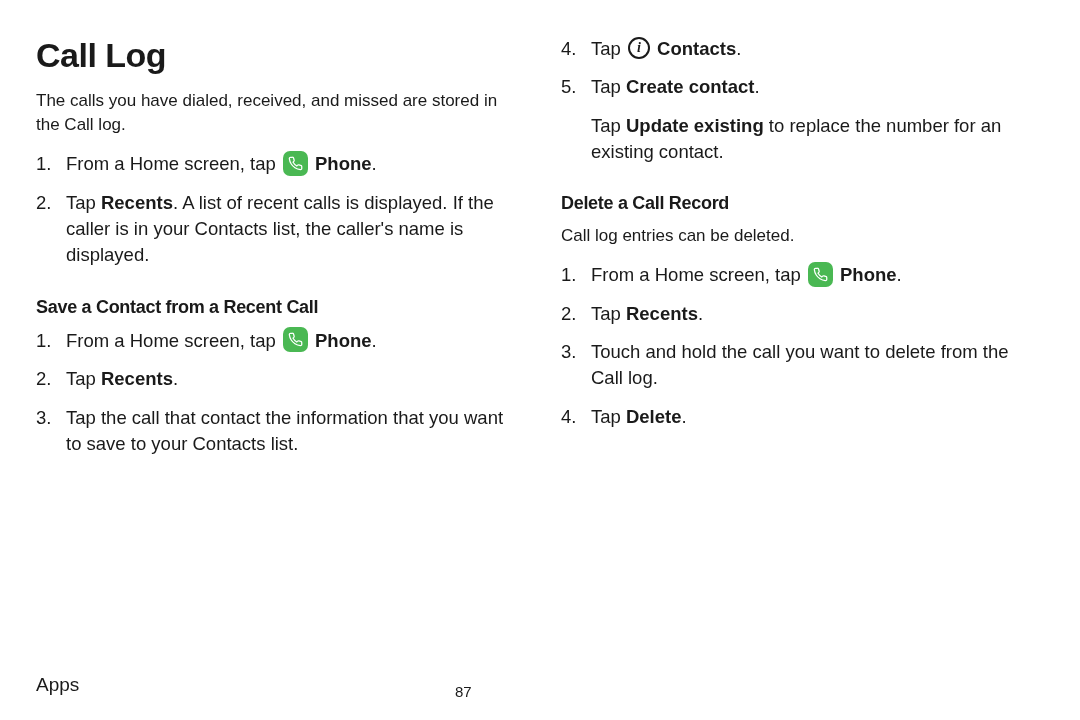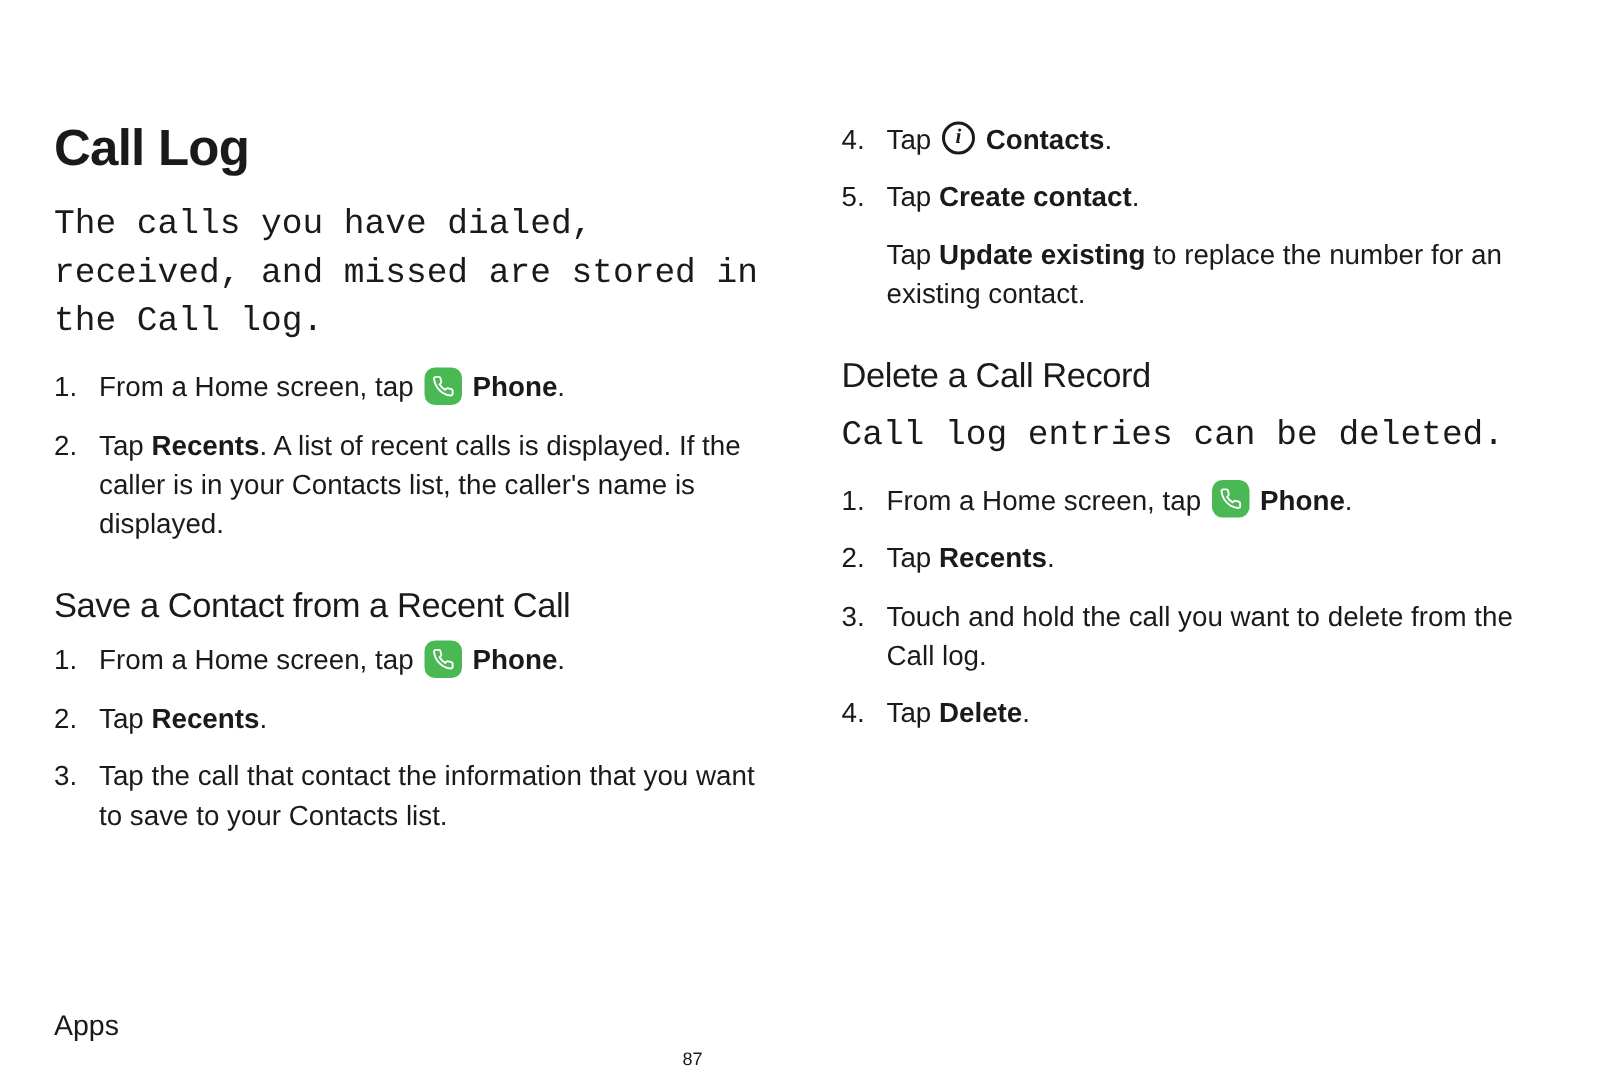--- a/index.html
+++ b/index.html
@@ -16,40 +16,38 @@
       padding: 36px 42px 20px 36px;
       position: relative;
     }
     .columns {
       display: flex;
       gap: 48px;
     }
     .col {
       flex: 1;
       min-width: 0;
-      margin-top: 44px;
     }
     h1 {
       font-size: 34px;
       font-weight: 700;
       letter-spacing: -0.5px;
       margin-bottom: 14px;
     }
     h2 {
-      font-size: 23px;
-      font-weight: 400;
+      font-size: 18px;
+      font-weight: 700;
       letter-spacing: -0.3px;
       margin-top: 28px;
       margin-bottom: 10px;
     }
     p.body {
-      font-size: 23px;
+      font-size: 17px;
       line-height: 1.42;
       margin-bottom: 14px;
-      font-family: Liberation Mono, monospace;
     }
     ol {
       list-style: none;
       counter-reset: step;
     }
     ol li {
       counter-increment: step;
       font-size: 18.5px;
       line-height: 1.42;
       margin-bottom: 12px;
@@ -107,23 +105,23 @@
       font-weight: 700;
     }
     .footer {
       position: absolute;
       bottom: 24px;
       left: 36px;
       font-size: 19px;
     }
     .pagenum {
       position: absolute;
-      bottom: 7px;
+      bottom: 20px;
       left: 455px;
-      font-size: 12px;
+      font-size: 15px;
     }
   </style>
 </head>
 <body>
 
 <div class="columns">
   <div class="col">
     <h1>Call Log</h1>
     <p class="body">The calls you have dialed, received, and missed are stored in the Call log.</p>
     <ol>

